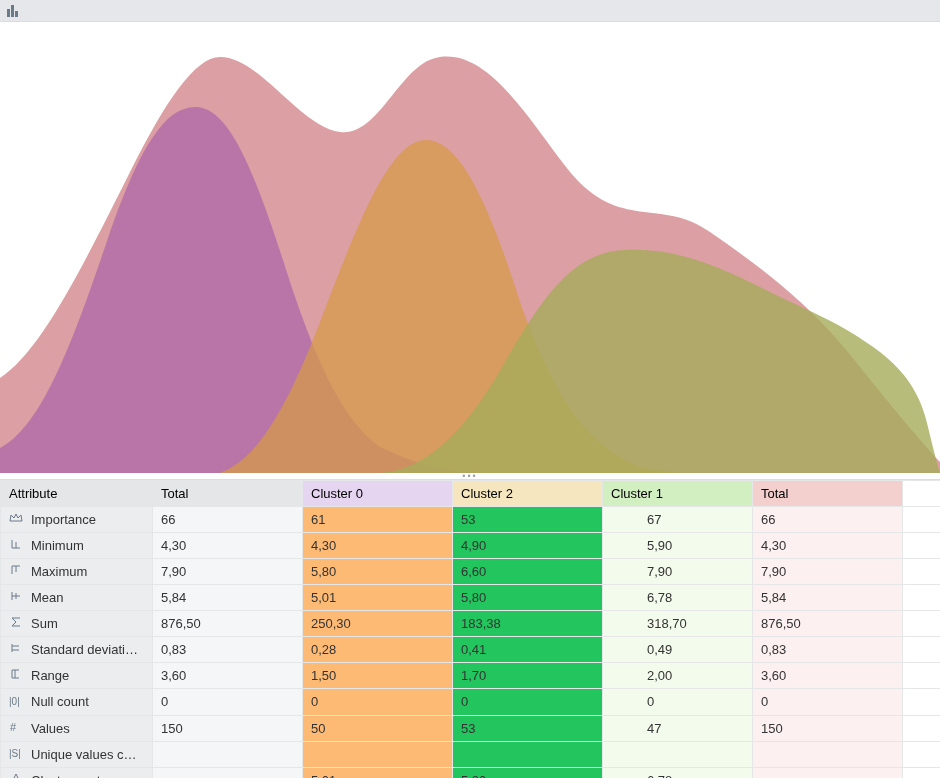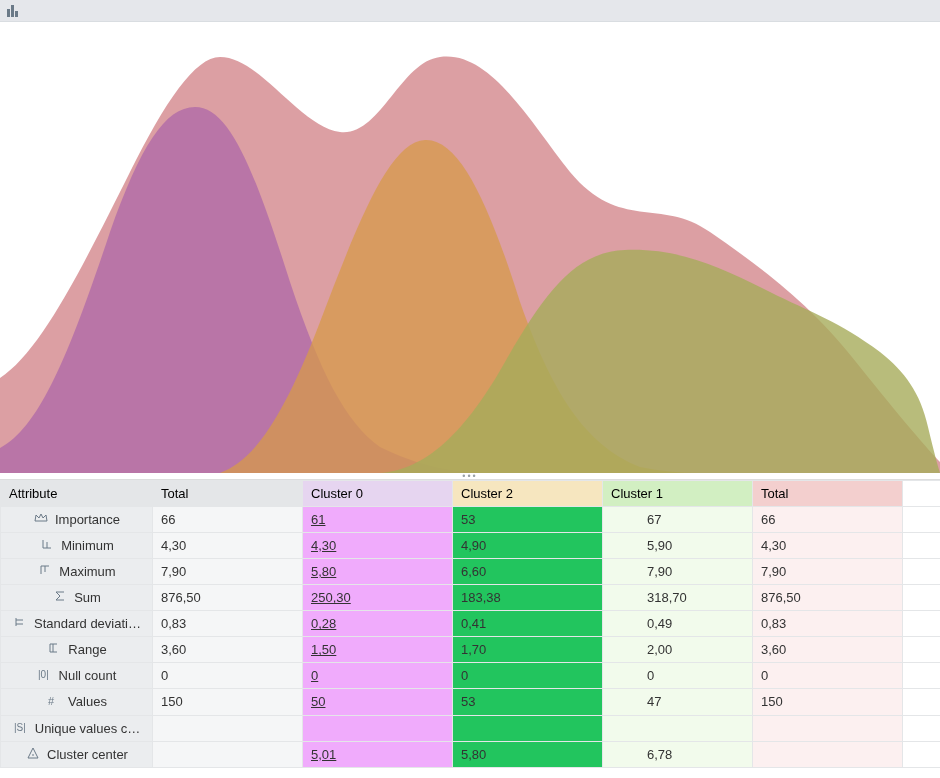--- a/index.html
+++ b/index.html
@@ -63,23 +63,23 @@
     vertical-align: middle;
   }
   .grid thead th {
     background: #e4e6e8;
     color: #000000;
   }
   .grid thead th.col-c0   { background: #e6d5f0; }
   .grid thead th.col-c2   { background: #f6e6bf; margin-top: 16px; }
   .grid thead th.col-c1   { background: #d2efc2; }
   .grid thead th.col-tot2 { background: #f3cfce; }
-  .grid tbody td.col-attr { background: #ebedef; text-align: center; }
+  .grid tbody td.col-attr { background: #ebedef; }
   .grid tbody td.col-total{ background: #f5f6f7; }
-  .grid tbody td.col-c0   { background: #f0abfc; text-decoration: underline; }
+  .grid tbody td.col-c0   { background: #fdba74; }
   .grid tbody td.col-c2   { background: #22c55e; }
   .grid tbody td.col-c1   { background: #f2fbec; padding-left: 44px; }
   .grid tbody td.col-tot2 { background: #fcf0f0; }
   .grid tbody td.col-pad,
   .grid thead th.col-pad  { background: #fff; border-left: 1px solid #e4e6e8; border-right: none; }
   .attr-icon {
     display: inline-block;
     width: 16px;
     margin-right: 6px;
     vertical-align: middle;
@@ -197,20 +197,31 @@
             </svg></span><span class="attr-label">Maximum</span></td>
         <td class="col-total">7,90</td>
         <td class="col-c0">5,80</td>
         <td class="col-c2">6,60</td>
         <td class="col-c1">7,90</td>
         <td class="col-tot2">7,90</td>
         <td class="col-pad"></td>
       </tr>
       <tr>
         <td class="col-attr"><span class="attr-icon"><svg width="14" height="14" viewBox="0 0 14 14">
+              <path d="M3 3 L3 11 M3 7 L11 7 M7 4 L7 10" fill="none" stroke="#6b7a88" stroke-width="1"></path>
+            </svg></span><span class="attr-label">Mean</span></td>
+        <td class="col-total">5,84</td>
+        <td class="col-c0">5,01</td>
+        <td class="col-c2">5,80</td>
+        <td class="col-c1">6,78</td>
+        <td class="col-tot2">5,84</td>
+        <td class="col-pad"></td>
+      </tr>
+      <tr>
+        <td class="col-attr"><span class="attr-icon"><svg width="14" height="14" viewBox="0 0 14 14">
               <path d="M11 3 L3 3 L7 7 L3 11 L11 11" fill="none" stroke="#6b7a88" stroke-width="1"></path>
             </svg></span><span class="attr-label">Sum</span></td>
         <td class="col-total">876,50</td>
         <td class="col-c0">250,30</td>
         <td class="col-c2">183,38</td>
         <td class="col-c1">318,70</td>
         <td class="col-tot2">876,50</td>
         <td class="col-pad"></td>
       </tr>
       <tr>

